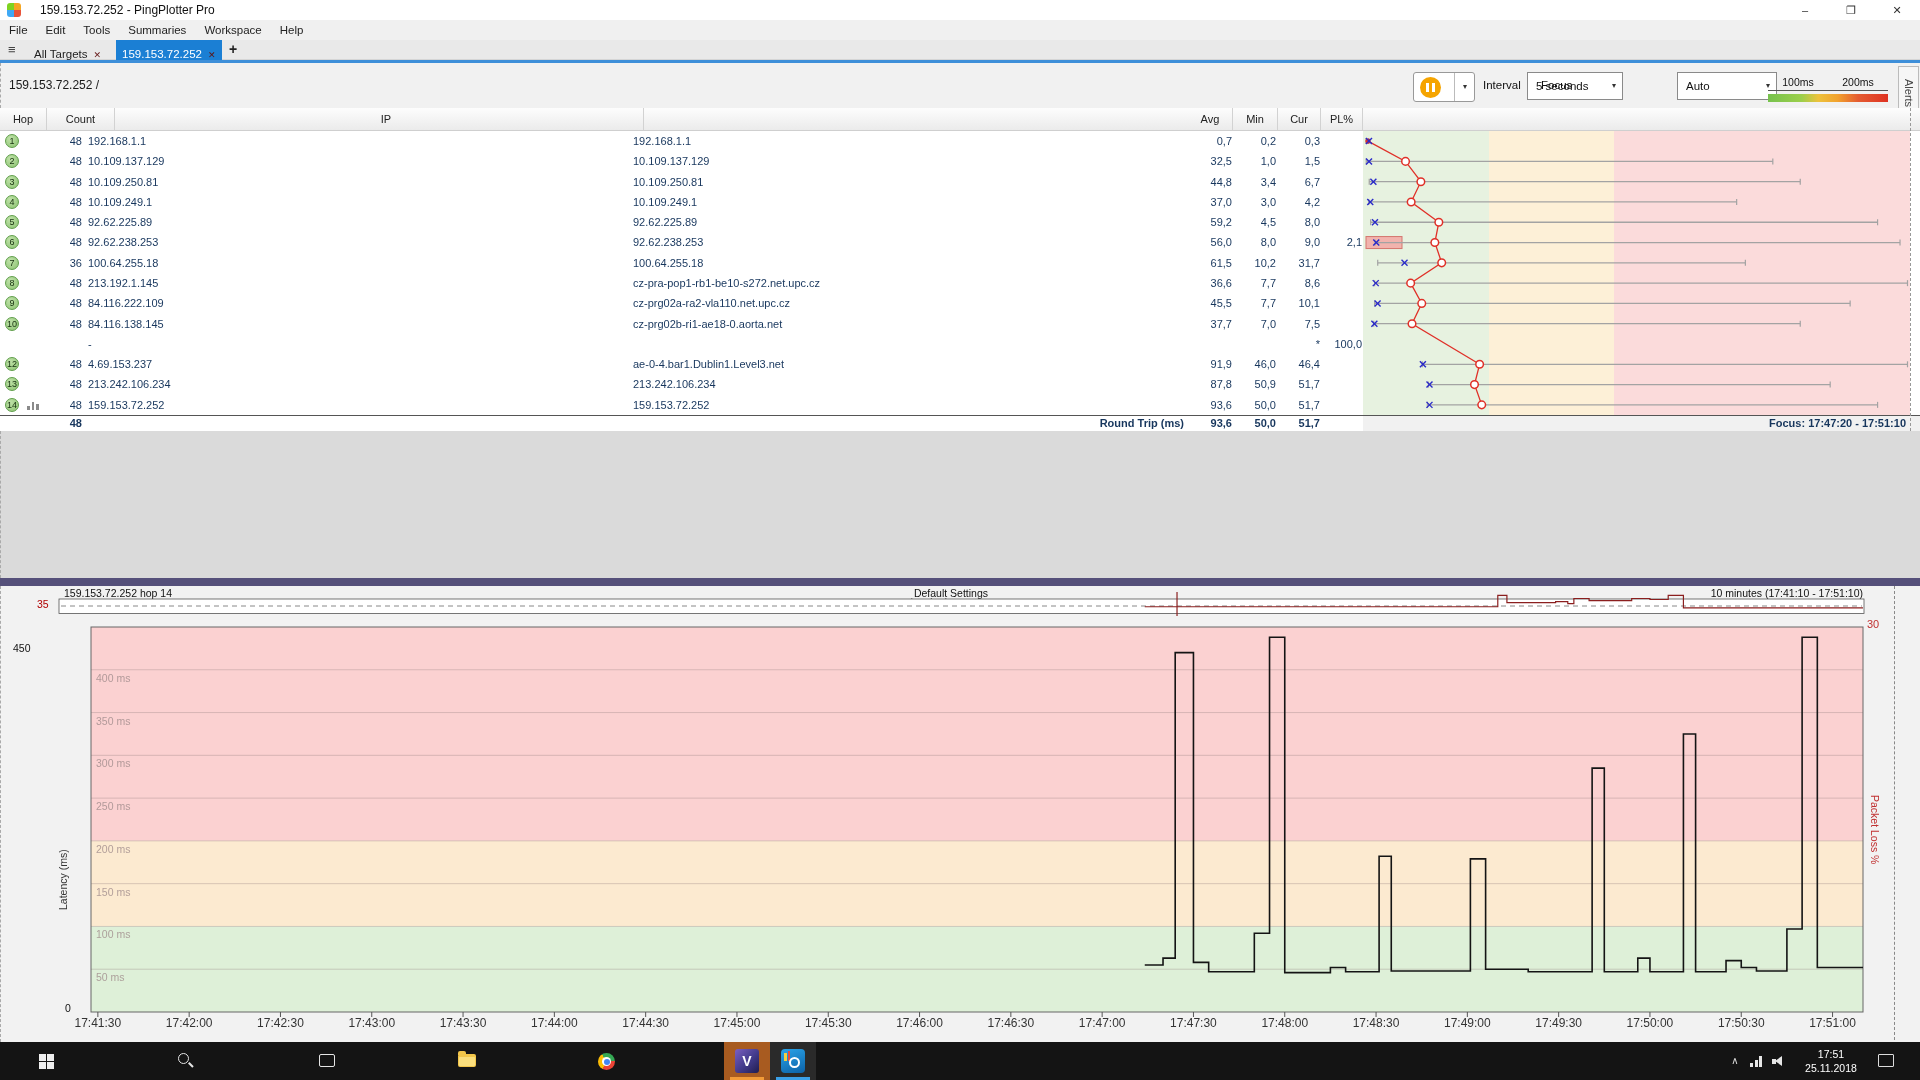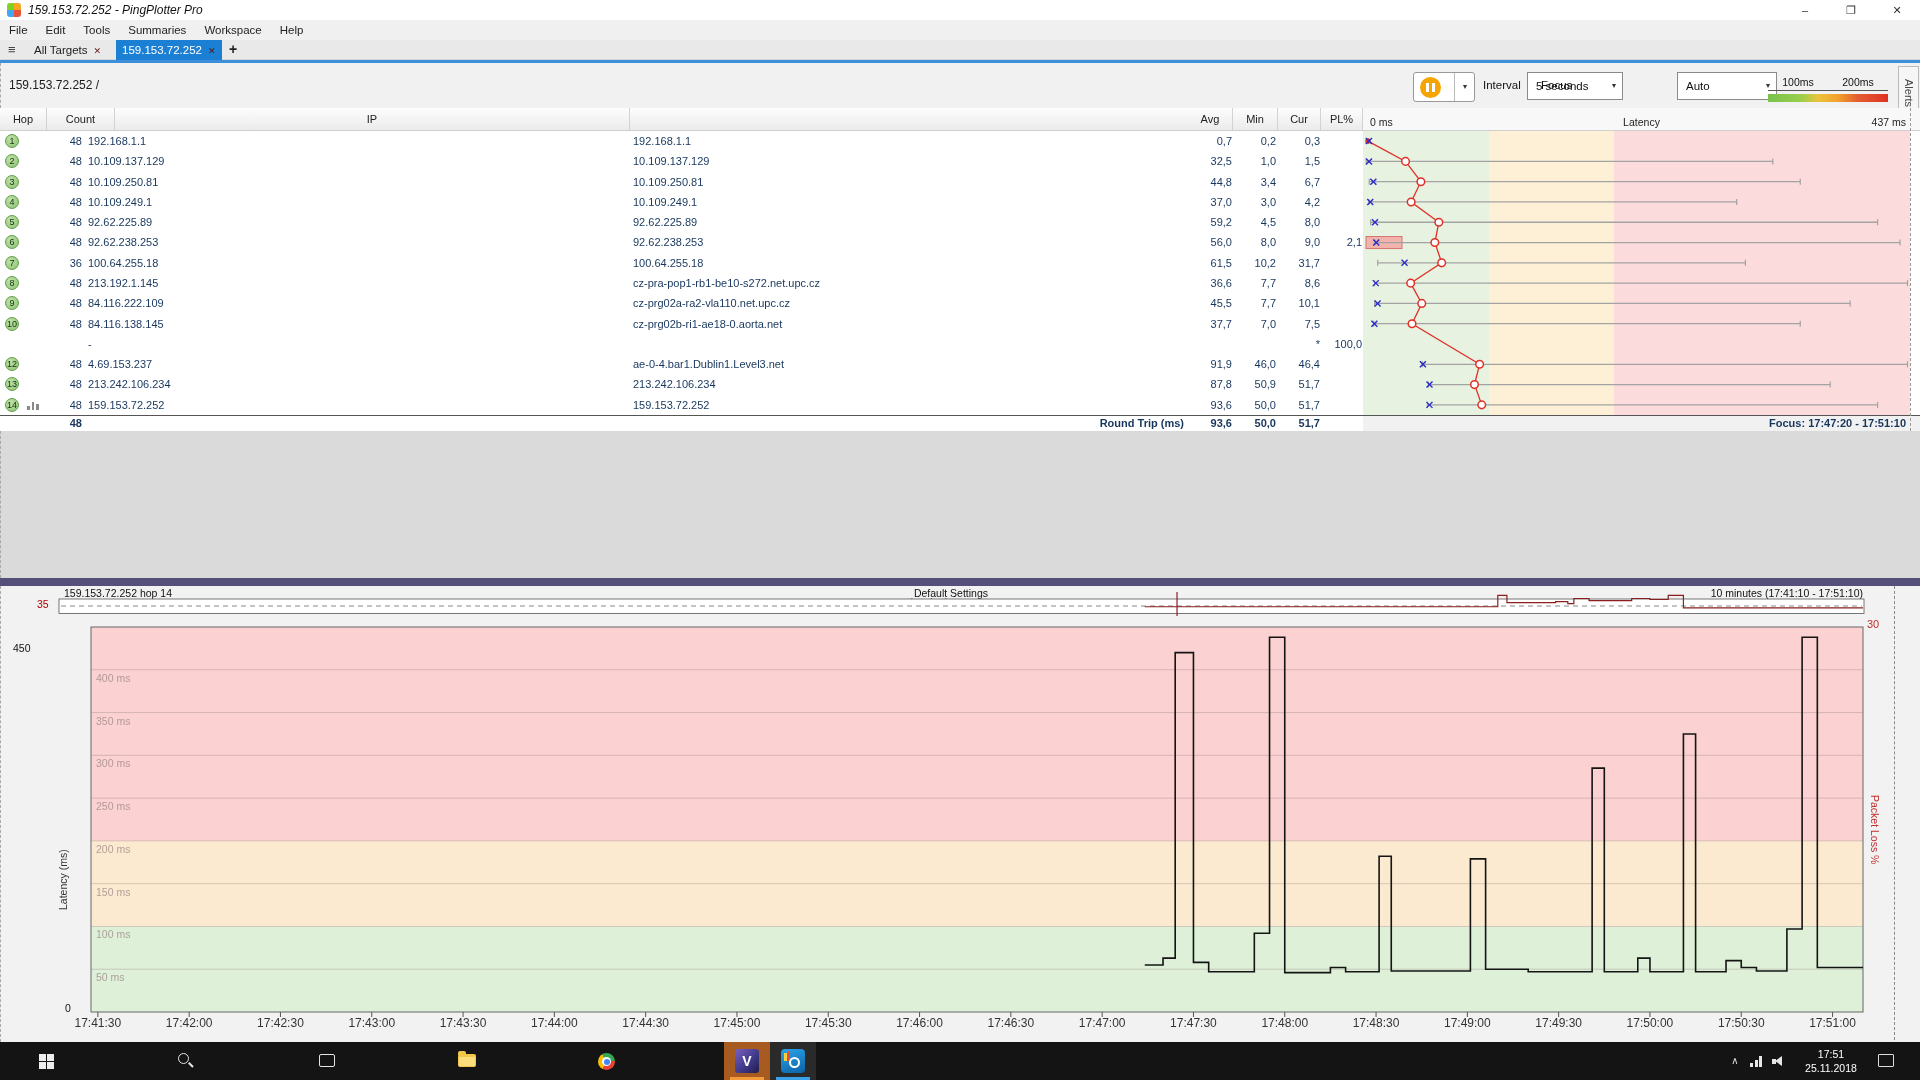--- a/index.html
+++ b/index.html
@@ -4,30 +4,30 @@
 <style>
   * { margin:0; padding:0; box-sizing:border-box; }
   html,body { width:1920px; height:1080px; }
   body { font-family:"Liberation Sans", sans-serif; background:#f0f0f0; position:relative; overflow:hidden; color:#222; }
   .abs { position:absolute; }
 
   
   #titlebar { left:0; top:0; width:1920px; height:20px; background:#fff; }
   #app-icon { left:7px; top:3px; width:14px; height:14px; border-radius:3px;
     background:conic-gradient(#f5a623 0 25%, #e8533a 0 50%, #3fa9f5 0 75%, #7ed321 0 100%); }
-  #win-title { left:28px; top:3px; font-size:12px; color:#111;font-style:italic; }
+  #win-title { left:40px; top:3px; font-size:12px; color:#111; }
   .winbtn { top:0; width:46px; height:20px; text-align:center; line-height:20px; font-size:11px; color:#333; }
   #btn-min { left:1782px; } #btn-max { left:1828px; } #btn-close { left:1874px; }
 
   #menubar { left:0; top:20px; width:1920px; height:20px; background:#f0f0f0; }
   .menu-item { display:inline-block; padding:0 9px; font-size:11.5px; line-height:20px; color:#222; }
 
   #tabbar { left:0; top:40px; width:1920px; height:20px; background:#e9e9e9; border-bottom:1px solid #d5d5d5; }
   #hamburger { left:8px; top:0; width:18px; line-height:20px; font-size:13px; color:#444; }
-  .tab { top:0; height:20px; line-height:20px; font-size:11.5px; padding:0 6px; }
+  .tab { top:0; height:20px; line-height:28px; font-size:11.5px; padding:0 6px; }
   #tab-all { left:28px; color:#222; }
   #tab-target { left:116px; background:#1b7fd4; color:#fff; }
   .tab .x { font-size:9px; margin-left:6px; color:#6b2020; }
   #tab-target .x { color:#5b1515; }
   #tab-plus { left:224px; top:0; width:18px; line-height:19px; text-align:center; font-size:14px; font-weight:bold; color:#222; }
   .tabnav { top:42px; font-size:9px; color:#555; }
 
   
   #bluebar { left:0; top:60px; width:1920px; height:3px; background:#3e8fd9; }
   #toolbar { left:0; top:63px; width:1920px; height:45px; background:#f1f1f1; border-left:1px dashed #aaa; }
@@ -178,30 +178,25 @@
   <div class="abs" id="legend-labels">
     <span>100ms</span><span>200ms</span>
   </div>
   <div class="abs" id="legend-bar"></div>
 </div>
 <div class="abs" id="alerts-tab">Alerts</div>
 
 <div class="abs" id="table-head">
   <div class="abs hcell" style="left:0;width:47px;">Hop</div>
   <div class="abs hcell" style="left:47px;width:68px;">Count</div>
-  <div class="abs hcell" style="left:115px;width:515px;">IP</div>
+  <div class="abs hcell" style="left:129px;width:515px;">IP</div>
   <div class="abs hcell" style="left:1188px;width:45px;">Avg</div>
   <div class="abs hcell" style="left:1233px;width:45px;">Min</div>
   <div class="abs hcell" style="left:1278px;width:43px;">Cur</div>
   <div class="abs hcell" style="left:1321px;width:42px;">PL%</div>
-  <div class="abs hcell" id="lat-head-strip">
-    <div class="abs lat-head-txt" style="left:7px;">0 ms</div>
-    <div class="abs lat-head-txt" style="left:0;width:557px;text-align:center;">Latency</div>
-    <div class="abs lat-head-txt" style="right:14px;">437 ms</div>
-  </div>
 </div>
 
 <div class="abs" id="rows-wrap">
   <div class="abs" id="row-bands"></div>
   <div id="rows">
       <div class="trow abs" style="top: 0px;">
         <div class="badge">1</div>
         <span class="c-count">48</span>
         <span class="c-ip">192.168.1.1</span>
         <span class="c-name">192.168.1.1</span>

